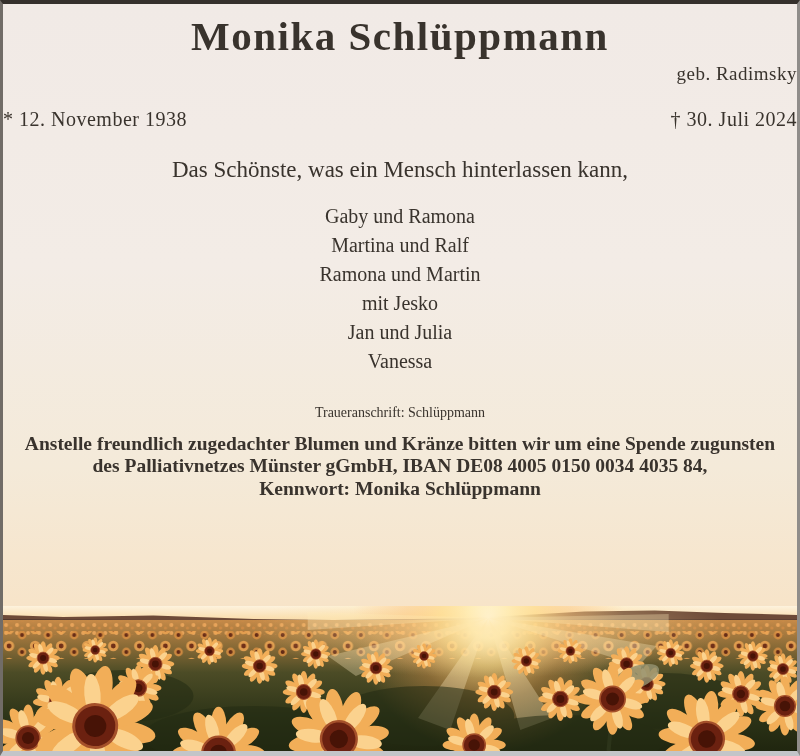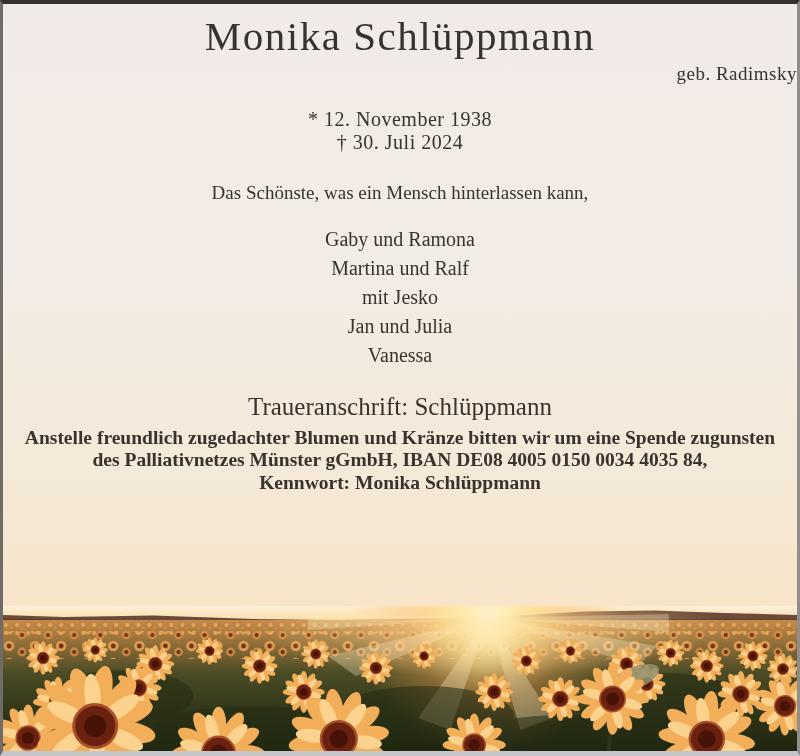--- a/index.html
+++ b/index.html
@@ -17,31 +17,31 @@
     background: linear-gradient(180deg,
       #f1eae6 0%, #f3ece6 35%, #f4ead9 62%, #f7e4c9 80%, #f8ddba 100%);
     display: flex; flex-direction: column;
   }
   .content {
     flex: 1 1 auto; overflow: hidden;
     text-align: center; color: #39332d;
   }
   .title {
     margin: 10px 0 0 0;
-    font-size: 41px; font-weight: normal; letter-spacing: 1.5px;
+    font-size: 41px; font-weight: bold; letter-spacing: 1.5px;
     line-height: 1.12;
   }
   .maiden { margin-top: 3px; font-size: 19px; letter-spacing: .5px; text-align: right; }
   .dates {
     margin-top: 23px; font-size: 20px; letter-spacing: .5px;
-    display: flex; justify-content: space-between;  flex-direction: column;
-  }
-  .quote { margin-top: 25px; font-size: 19px; line-height: 27px; }
+    display: flex; justify-content: space-between; 
+  }
+  .quote { margin-top: 25px; font-size: 23px; line-height: 27px; }
   .mourners { margin-top: 19px; font-size: 20px; line-height: 29px; }
-  .address { margin-top: 25px; font-size: 25px; line-height: 23px; }
+  .address { margin-top: 25px; font-size: 14px; line-height: 23px; }
   .para { margin: 12px 0 0 0; font-size: 19.5px; line-height: 23px; }
   .para.donation { margin-top: 9px; line-height: 22.5px; font-weight: bold; }
   .photo {
     flex: 0 0 auto; height: 145px; width: 100%;
     margin: 0; line-height: 0;
   }
   .photo svg { display: block; width: 100%; height: 145px; }
 </style>
 </head>
 <body>
@@ -57,20 +57,21 @@
       <span>† 30. Juli 2024</span>
     </div>
 
     <div class="quote">
       <div>Das Schönste, was ein Mensch hinterlassen kann,</div>
     </div>
 
     <div class="mourners">
       <div>Gaby und Ramona</div>
       <div>Martina und Ralf</div>
+      <div>Ramona und Martin</div>
       <div>mit Jesko</div>
       <div>Jan und Julia</div>
       <div>Vanessa</div>
     </div>
 
     <div class="address">
       <div>Traueranschrift: Schlüppmann</div>
     </div>
 
 

